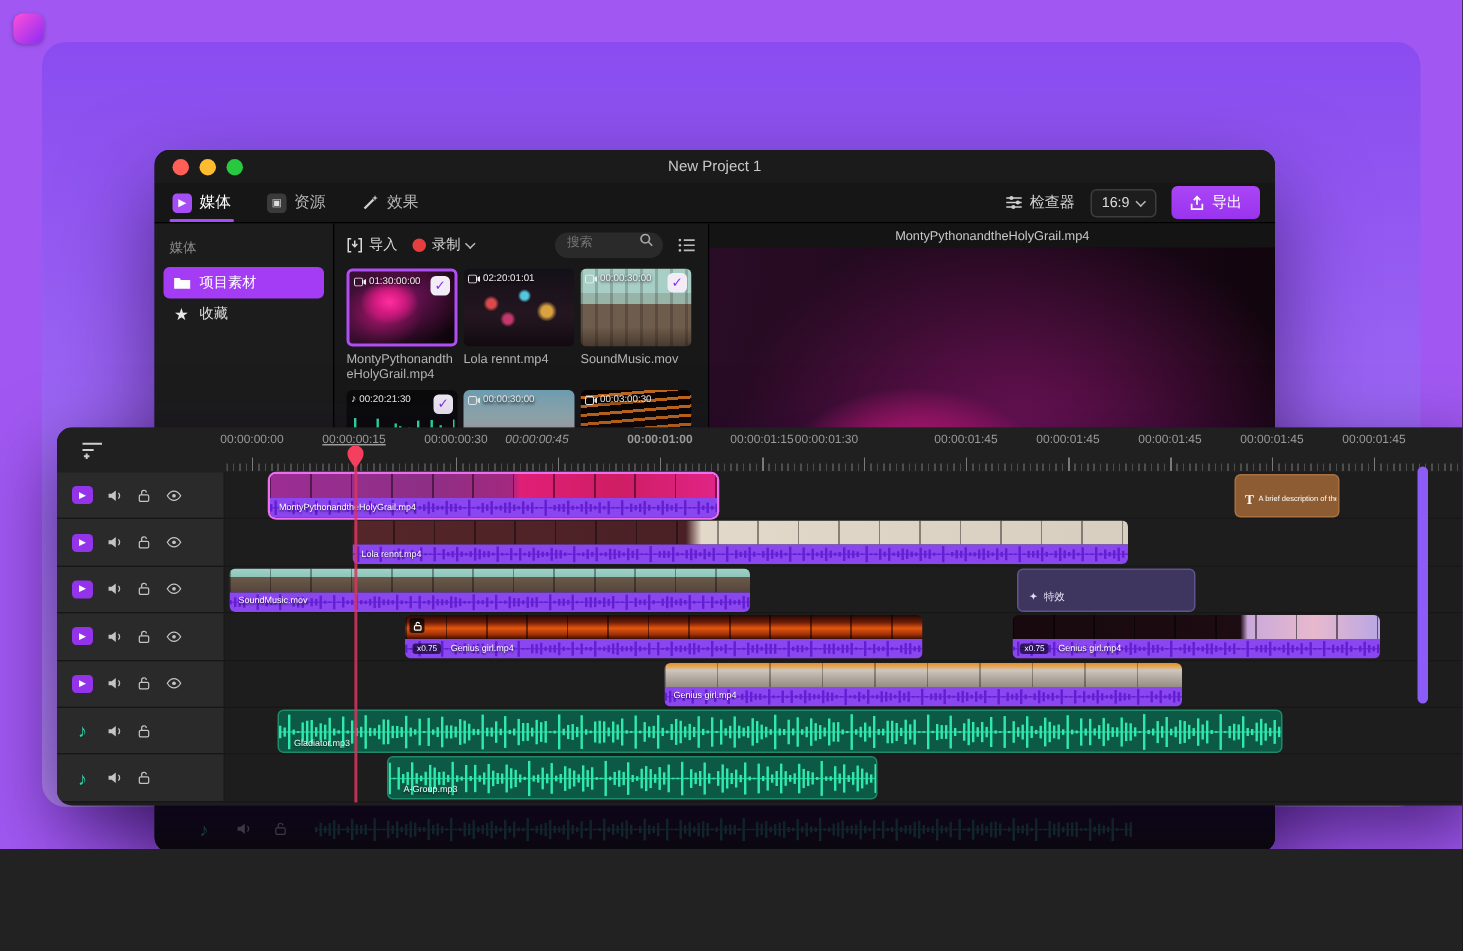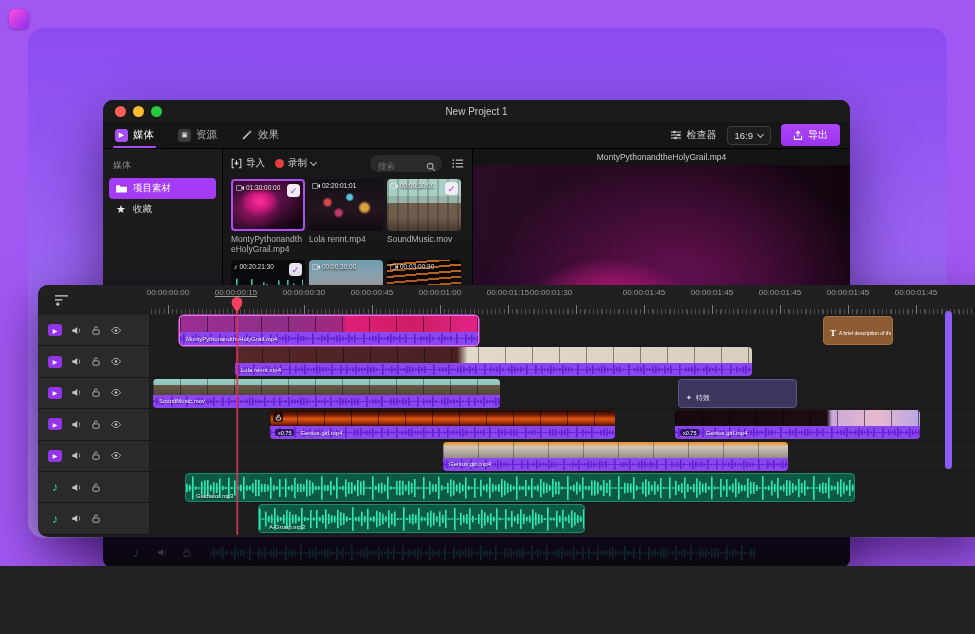--- a/index.html
+++ b/index.html
@@ -43,21 +43,21 @@
   .sb-item{display:flex;align-items:center;gap:6px;height:21px;border-radius:4px;font-size:9.5px;color:#ddd;padding:0 6px;}
   .sb-item.selected{background:#a43bf5;color:#fff;}
   .sb-ic{width:12px;height:12px;display:flex;align-items:center;justify-content:center;color:#fff;}
   .star{color:#e8e8e8;font-size:11px;}
 
   
   .media-col{width:250px;background:#181818;border-right:1px solid #000;position:relative;}
   .media-toolbar{height:28px;display:flex;align-items:center;gap:10px;padding:0 8px;}
   .mt-btn{display:flex;align-items:center;gap:4px;font-size:9.5px;color:#d8d8d8;}
   .rec-dot{width:9px;height:9px;border-radius:50%;background:#e53e3e;}
-  .search-pill{margin-left:auto;display:flex;align-items:flex-end;background:#2a2a2a;border-radius:9px;height:17px;width:72px;padding:0 6px;}
+  .search-pill{margin-left:auto;display:flex;align-items:flex-start;background:#2a2a2a;border-radius:9px;height:17px;width:72px;padding:0 6px;}
   .search-pill input{flex:1;width:40px;background:transparent;border:0;outline:0;color:#bbb;font-size:8.5px;}
   .media-grid{display:grid;grid-template-columns:repeat(3,74px);gap:6px 4px;padding:2px 8px;}
   .m-item{width:74px;}
   .m-thumb{position:relative;width:74px;height:52px;border-radius:4px;overflow:hidden;background:#222;}
   .m-item.selected .m-thumb{border:2px solid #b14df5;}
   .m-dur{position:absolute;left:3px;top:3px;display:flex;align-items:center;gap:2px;font-size:6.5px;color:#eee;text-shadow:0 1px 2px #000;}
   .m-check{position:absolute;right:3px;top:3px;width:13px;height:13px;border-radius:3.5px;background:#f2ecf7;color:#8d2ff0;
     font-size:9px;font-weight:bold;display:flex;align-items:center;justify-content:center;}
   .m-name{font-size:8.5px;color:#b5b5b5;line-height:1.2;margin-top:3px;word-break:break-all;}
 
@@ -623,22 +623,22 @@
               <line x1="1" y1="7.5" x2="9" y2="7.5"></line>
               <line x1="4" y1="10" x2="4" y2="14"></line>
               <line x1="2" y1="12" x2="6" y2="12"></line>
             </g>
           </svg>
       </span>
       <div class="ruler-labels" id="rulerLabels">
           <span class="ruler-label" style="left: 18px;">00:00:00:00</span>
           <span class="ruler-label" style="left: 86px; text-decoration: underline;">00:00:00:15</span>
           <span class="ruler-label" style="left: 154px;">00:00:00:30</span>
-          <span class="ruler-label" style="left: 222px;">00:00:00:45</span>
-          <span class="ruler-label" style="left: 290px;">00:00:01:00</span>
+          <span class="ruler-label" style="left: 208px; font-style: italic;">00:00:00:45</span>
+          <span class="ruler-label" style="left: 290px; font-weight: bold;">00:00:01:00</span>
           <span class="ruler-label" style="left: 358px;">00:00:01:15</span>
           <span class="ruler-label" style="left: 401px;">00:00:01:30</span>
           <span class="ruler-label" style="left: 494px;">00:00:01:45</span>
           <span class="ruler-label" style="left: 562px;">00:00:01:45</span>
           <span class="ruler-label" style="left: 630px;">00:00:01:45</span>
           <span class="ruler-label" style="left: 698px;">00:00:01:45</span>
           <span class="ruler-label" style="left: 766px;">00:00:01:45</span>
         </div>
       <div class="ticks-minor"></div>
       <div class="ticks-major"></div>

